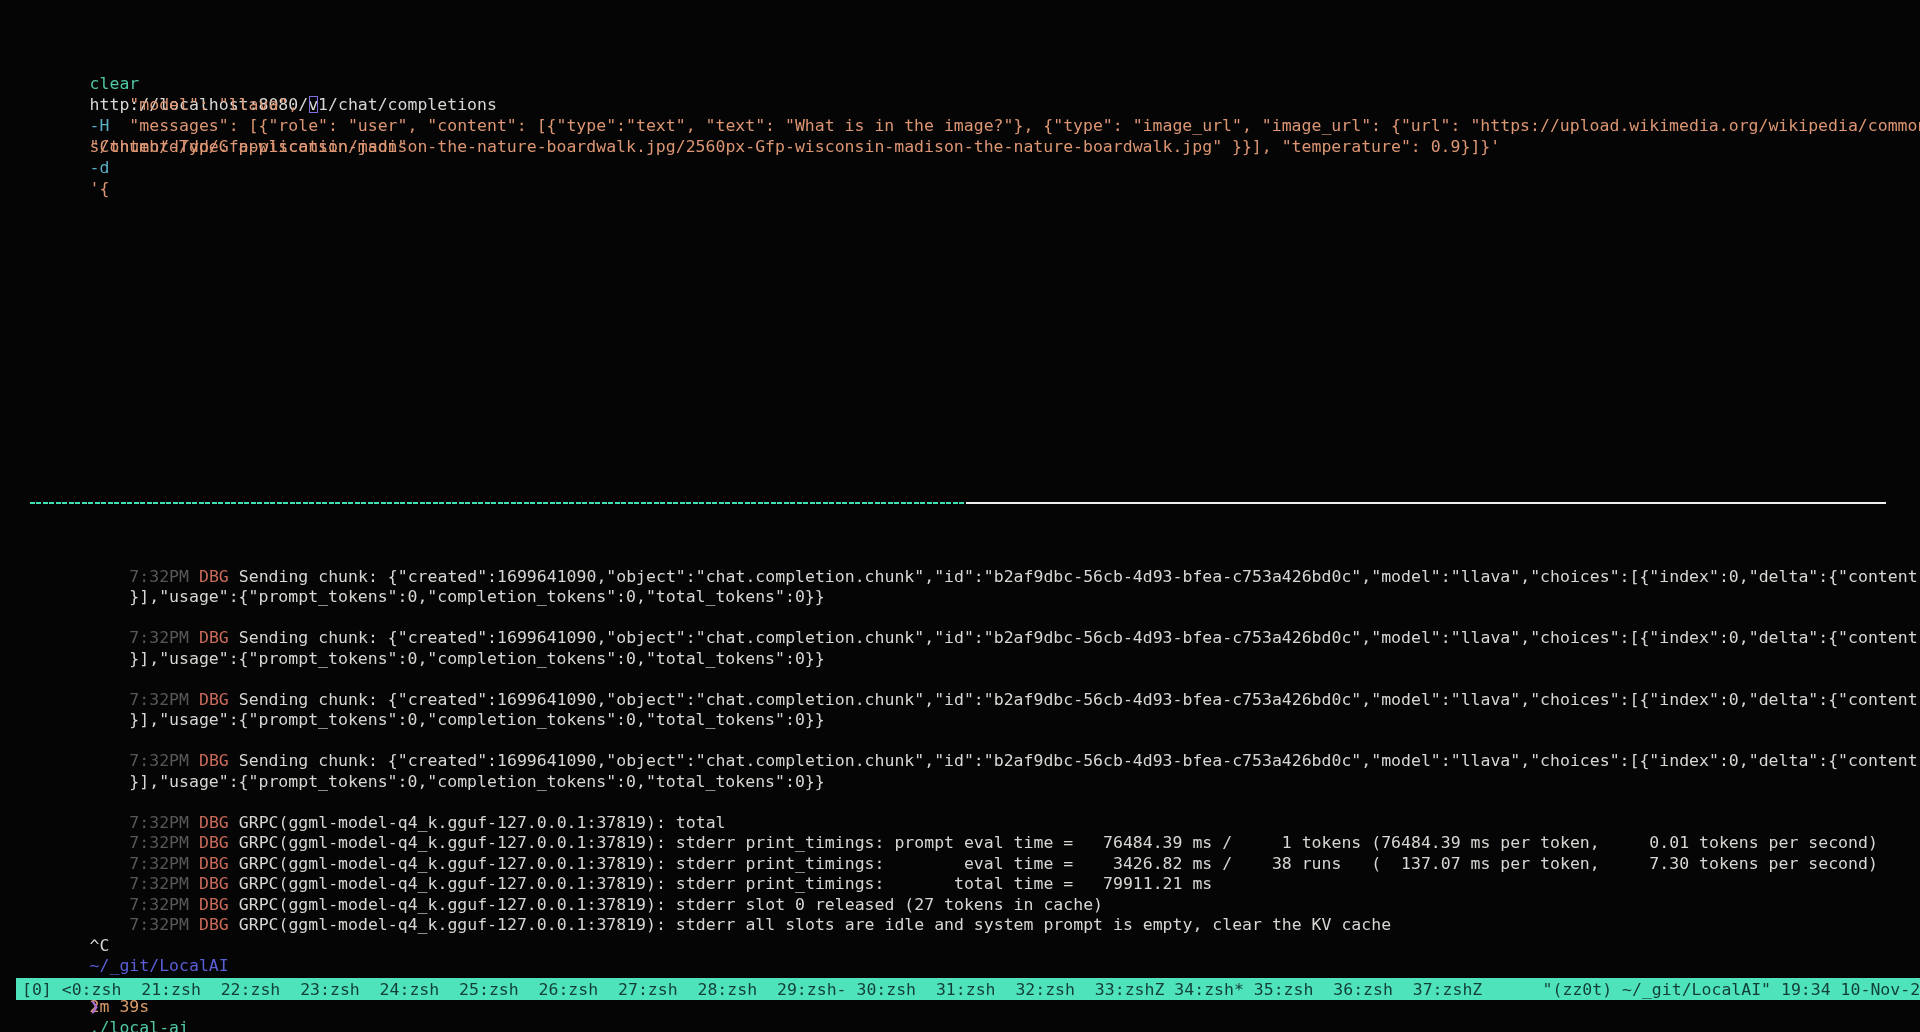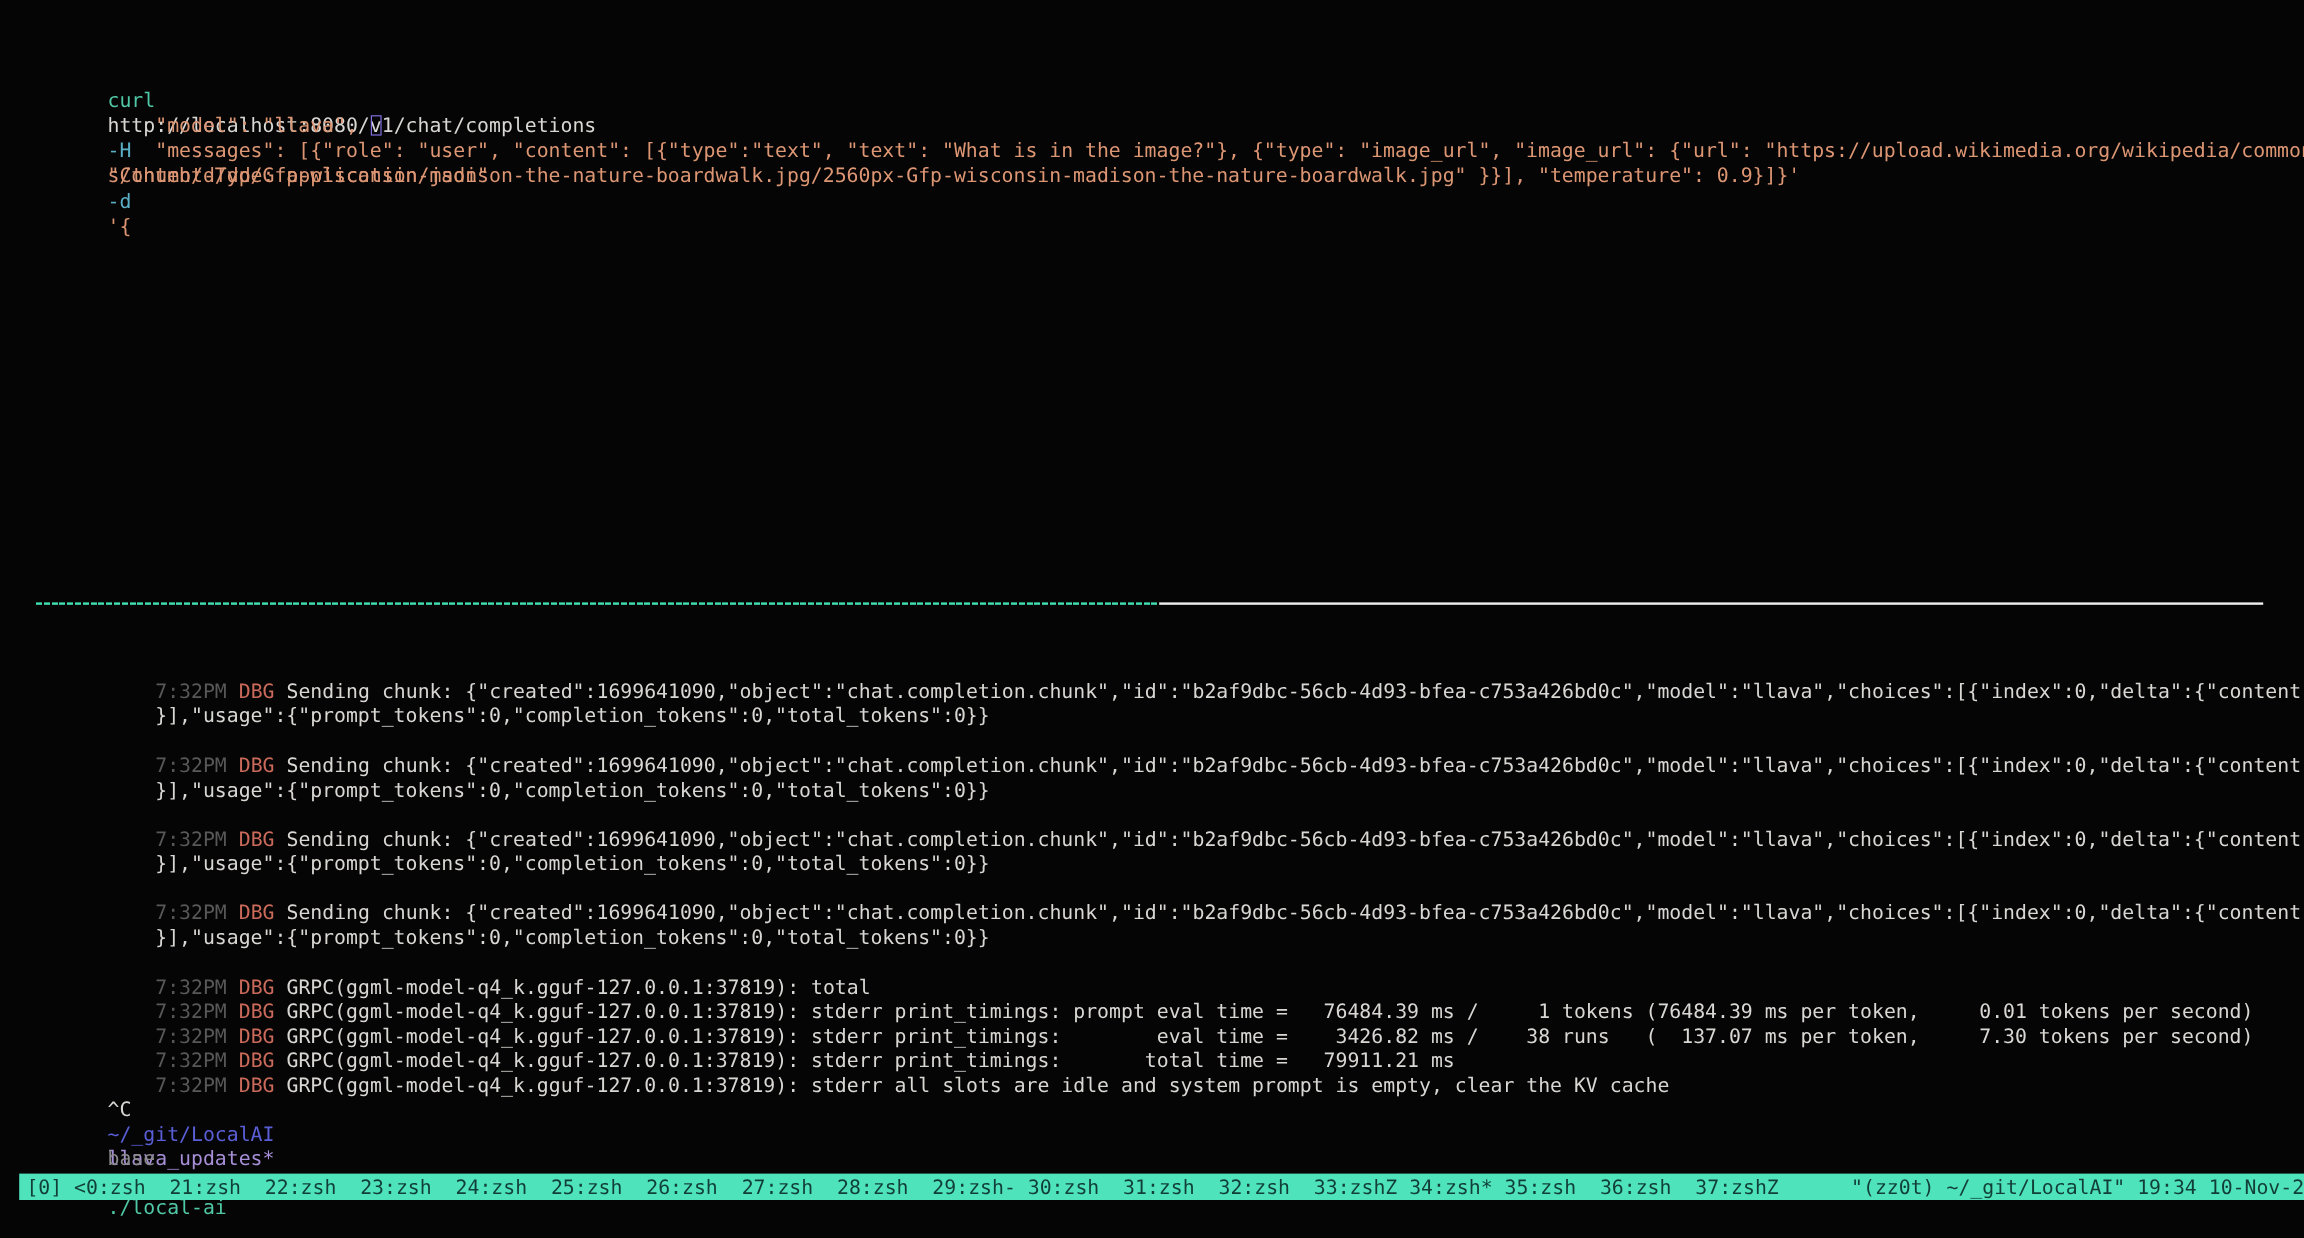--- a/index.html
+++ b/index.html
@@ -50,21 +50,21 @@
     padding:0 6px;white-space:pre;
   }
 </style>
 </head>
 <body>
 
 <div class="screen">
 
   <div class="tb">
     <div class="row">
-      <span class="c-teal sp">curl</span>
+      <span class="c-teal sp">clear</span>
       <span class="c-fg sp">http://localhost:8080/v1/chat/completions</span>
       <span class="c-cyan sp">-H</span>
       <span class="c-orange sp">"Content-Type: application/json"</span>
       <span class="c-cyan sp">-d</span>
       <span class="c-orange">'{</span>
     </div>
     <div class="row">
       <span class="c-orange">    "model": "llava", </span><span class="cursor-box"></span>
     </div>
     <div class="row">
@@ -128,20 +128,23 @@
         </div>
 
         <div class="row">
           <span class="c-time sp">7:32PM</span><span class="c-red sp">DBG</span><span class="c-fg">GRPC(ggml-model-q4_k.gguf-127.0.0.1:37819): stderr print_timings:        eval time =    3426.82 ms /    38 runs   (  137.07 ms per token,     7.30 tokens per second)</span>
         </div>
 
         <div class="row">
           <span class="c-time sp">7:32PM</span><span class="c-red sp">DBG</span><span class="c-fg">GRPC(ggml-model-q4_k.gguf-127.0.0.1:37819): stderr print_timings:       total time =   79911.21 ms</span>
         </div>
 
+        <div class="row">
+          <span class="c-time sp">7:32PM</span><span class="c-red sp">DBG</span><span class="c-fg">GRPC(ggml-model-q4_k.gguf-127.0.0.1:37819): stderr slot 0 released (27 tokens in cache)</span>
+        </div>
 
         <div class="row">
           <span class="c-time sp">7:32PM</span><span class="c-red sp">DBG</span><span class="c-fg">GRPC(ggml-model-q4_k.gguf-127.0.0.1:37819): stderr all slots are idle and system prompt is empty, clear the KV cache</span>
         </div>
       </div>
 
     <div class="row">
       <span class="c-fg">^C</span>
     </div>
     <div class="row">

